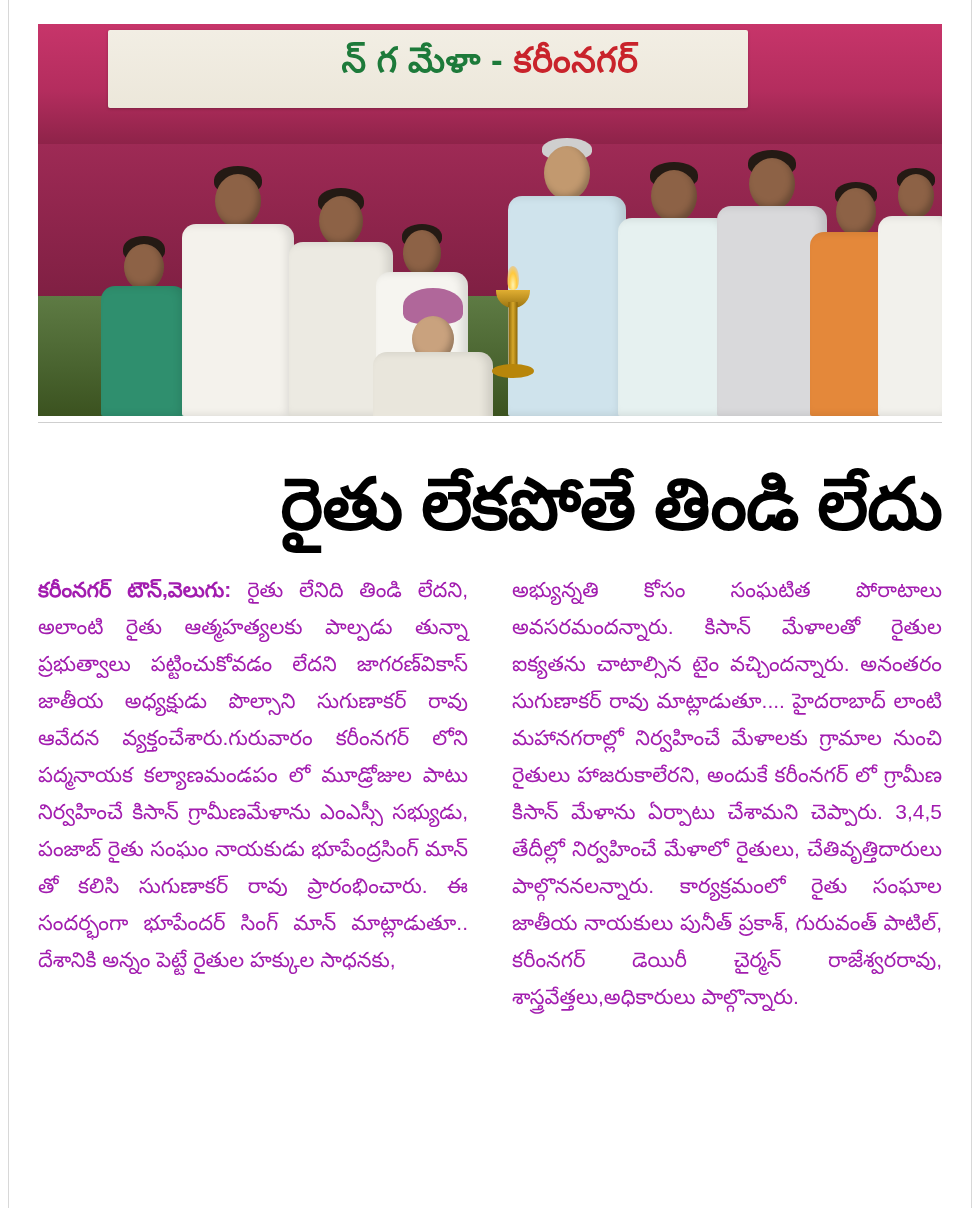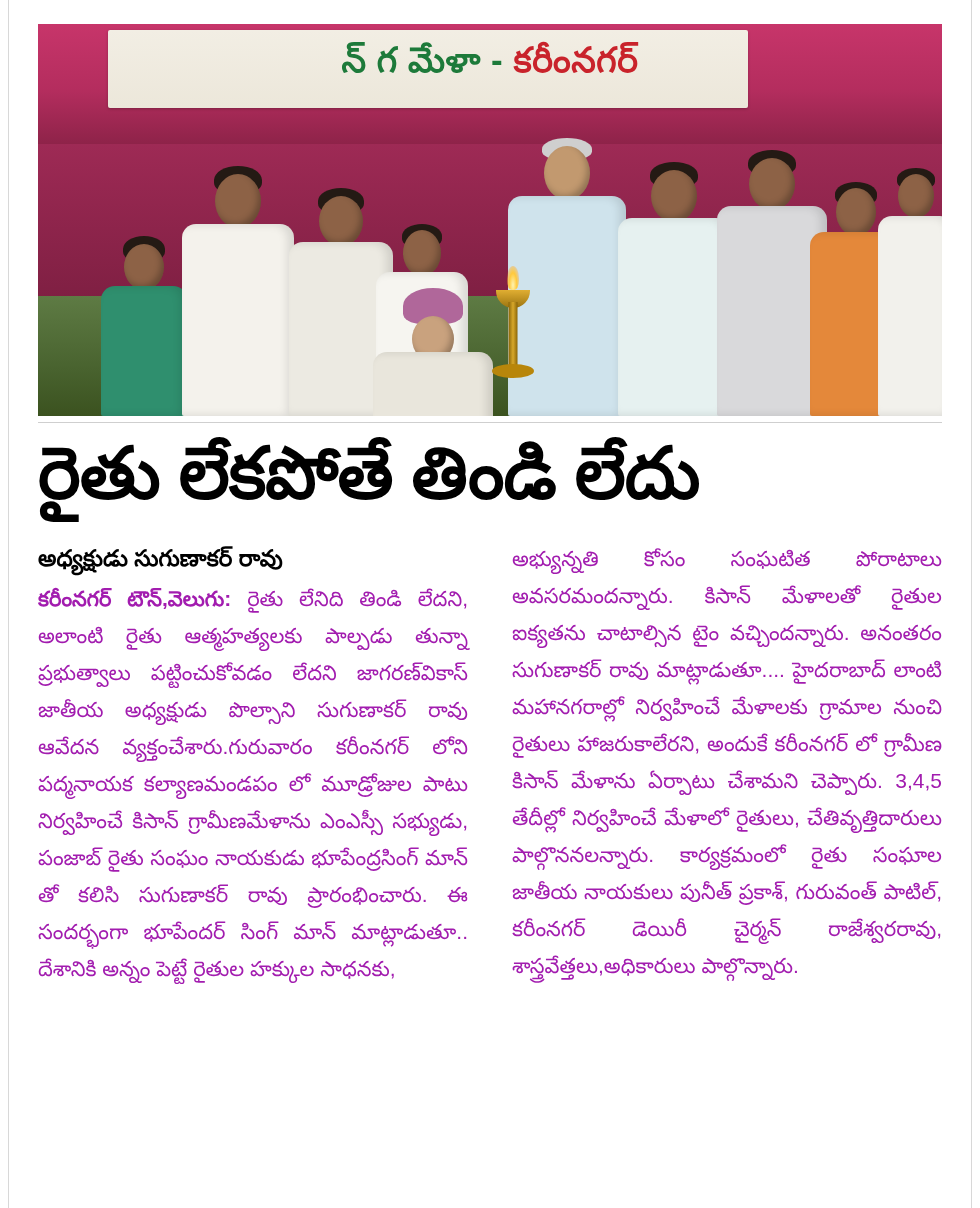--- a/index.html
+++ b/index.html
@@ -174,28 +174,28 @@
     font-weight: 600;
   }
   .caption-rule {
     margin-top: 6px;
     border-bottom: 1px solid #cfcfcf;
     width: 100%;
   }
 
   
   .headline {
-    margin-top: 7px;
+    margin-top: 38px;
     font-family: "Liberation Sans", sans-serif;
     font-weight: bold;
     font-size: 72px;
     line-height: 86px;
     letter-spacing: -1px;
     color: #000;
-    text-align: left;
+    text-align: right;
   }
 
   
   .columns {
     margin-top: 24px;
     display: flex;
     gap: 44px;
   }
   .col {
     width: 430px;
@@ -302,21 +302,20 @@
         <div class="stand"></div>
       </div>
     </div>
 
     <div class="caption-rule"></div>
 
     <div class="headline">రైతు లేకపోతే తిండి లేదు</div>
 
     <div class="columns">
       <div class="col">
-        <div class="kicker">అధ్యక్షుడు సుగుణాకర్ రావు</div>
         <div class="body-text"><span class="dateline">కరీంనగర్ టౌన్,వెలుగు:</span><span> రైతు లేనిది తిండి లేదని, అలాంటి రైతు ఆత్మహత్యలకు పాల్పడు తున్నా ప్రభుత్వాలు పట్టించుకోవడం లేదని జాగరణ్‌వికాస్ జాతీయ అధ్యక్షుడు పొల్సాని సుగుణాకర్ రావు ఆవేదన వ్యక్తంచేశారు.గురువారం కరీంనగర్ లోని పద్మనాయక కల్యాణమండపం లో మూడ్రోజుల పాటు నిర్వహించే కిసాన్ గ్రామీణమేళాను ఎంఎస్సీ సభ్యుడు, పంజాబ్ రైతు సంఘం నాయకుడు భూపేంద్రసింగ్ మాన్ తో కలిసి సుగుణాకర్ రావు ప్రారంభించారు. ఈ సందర్భంగా భూపేందర్ సింగ్ మాన్ మాట్లాడుతూ.. దేశానికి అన్నం పెట్టే రైతుల హక్కుల సాధనకు,</span></div>
       </div>
       <div class="col">
         <div class="body-text">అభ్యున్నతి కోసం సంఘటిత పోరాటాలు అవసరమందన్నారు. కిసాన్ మేళాలతో రైతుల ఐక్యతను చాటాల్సిన టైం వచ్చిందన్నారు. అనంతరం సుగుణాకర్ రావు మాట్లాడుతూ.... హైదరాబాద్ లాంటి మహానగరాల్లో నిర్వహించే మేళాలకు గ్రామాల నుంచి రైతులు హాజరుకాలేరని, అందుకే కరీంనగర్ లో గ్రామీణ కిసాన్ మేళాను ఏర్పాటు చేశామని చెప్పారు. 3,4,5 తేదీల్లో నిర్వహించే మేళాలో రైతులు, చేతివృత్తిదారులు పాల్గొననలన్నారు. కార్యక్రమంలో రైతు సంఘాల జాతీయ నాయకులు పునీత్ ప్రకాశ్, గురువంత్ పాటిల్, కరీంనగర్ డెయిరీ చైర్మన్ రాజేశ్వరరావు, శాస్త్రవేత్తలు,అధికారులు పాల్గొన్నారు.</div>
       </div>
     </div>
 
   </div>
 </div>
 

